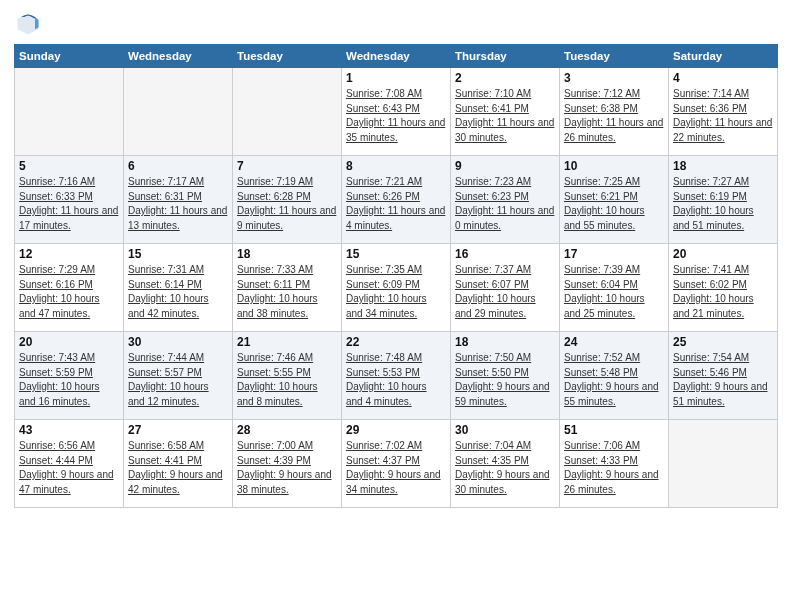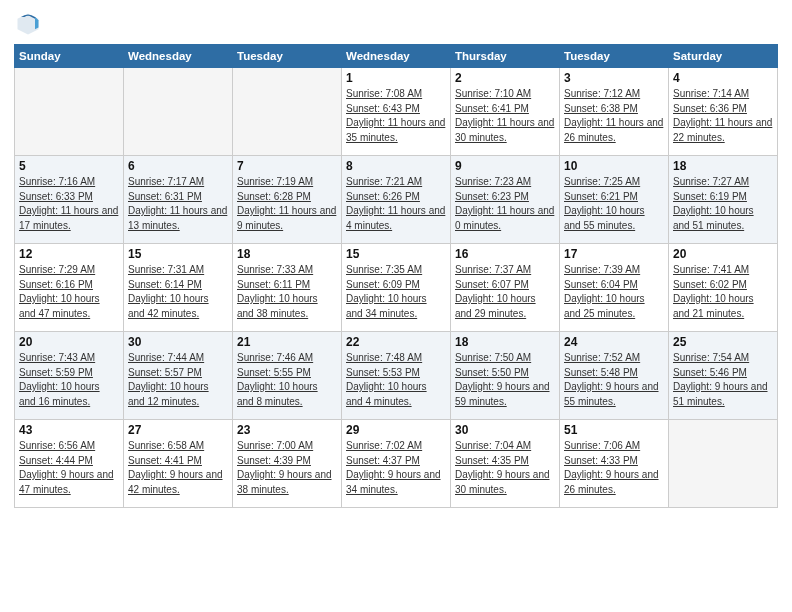--- a/index.html
+++ b/index.html
@@ -246,21 +246,21 @@
         <tr>
           <td>
             <div class="day-number">43</div>
             <div class="day-info">Sunrise: 6:56 AM<br>Sunset: 4:44 PM<br>Daylight: 9 hours and 47 minutes.</div>
           </td>
           <td>
             <div class="day-number">27</div>
             <div class="day-info">Sunrise: 6:58 AM<br>Sunset: 4:41 PM<br>Daylight: 9 hours and 42 minutes.</div>
           </td>
           <td>
-            <div class="day-number">23</div>
+            <div class="day-number">28</div>
             <div class="day-info">Sunrise: 7:00 AM<br>Sunset: 4:39 PM<br>Daylight: 9 hours and 38 minutes.</div>
           </td>
           <td>
             <div class="day-number">29</div>
             <div class="day-info">Sunrise: 7:02 AM<br>Sunset: 4:37 PM<br>Daylight: 9 hours and 34 minutes.</div>
           </td>
           <td>
             <div class="day-number">30</div>
             <div class="day-info">Sunrise: 7:04 AM<br>Sunset: 4:35 PM<br>Daylight: 9 hours and 30 minutes.</div>
           </td>

